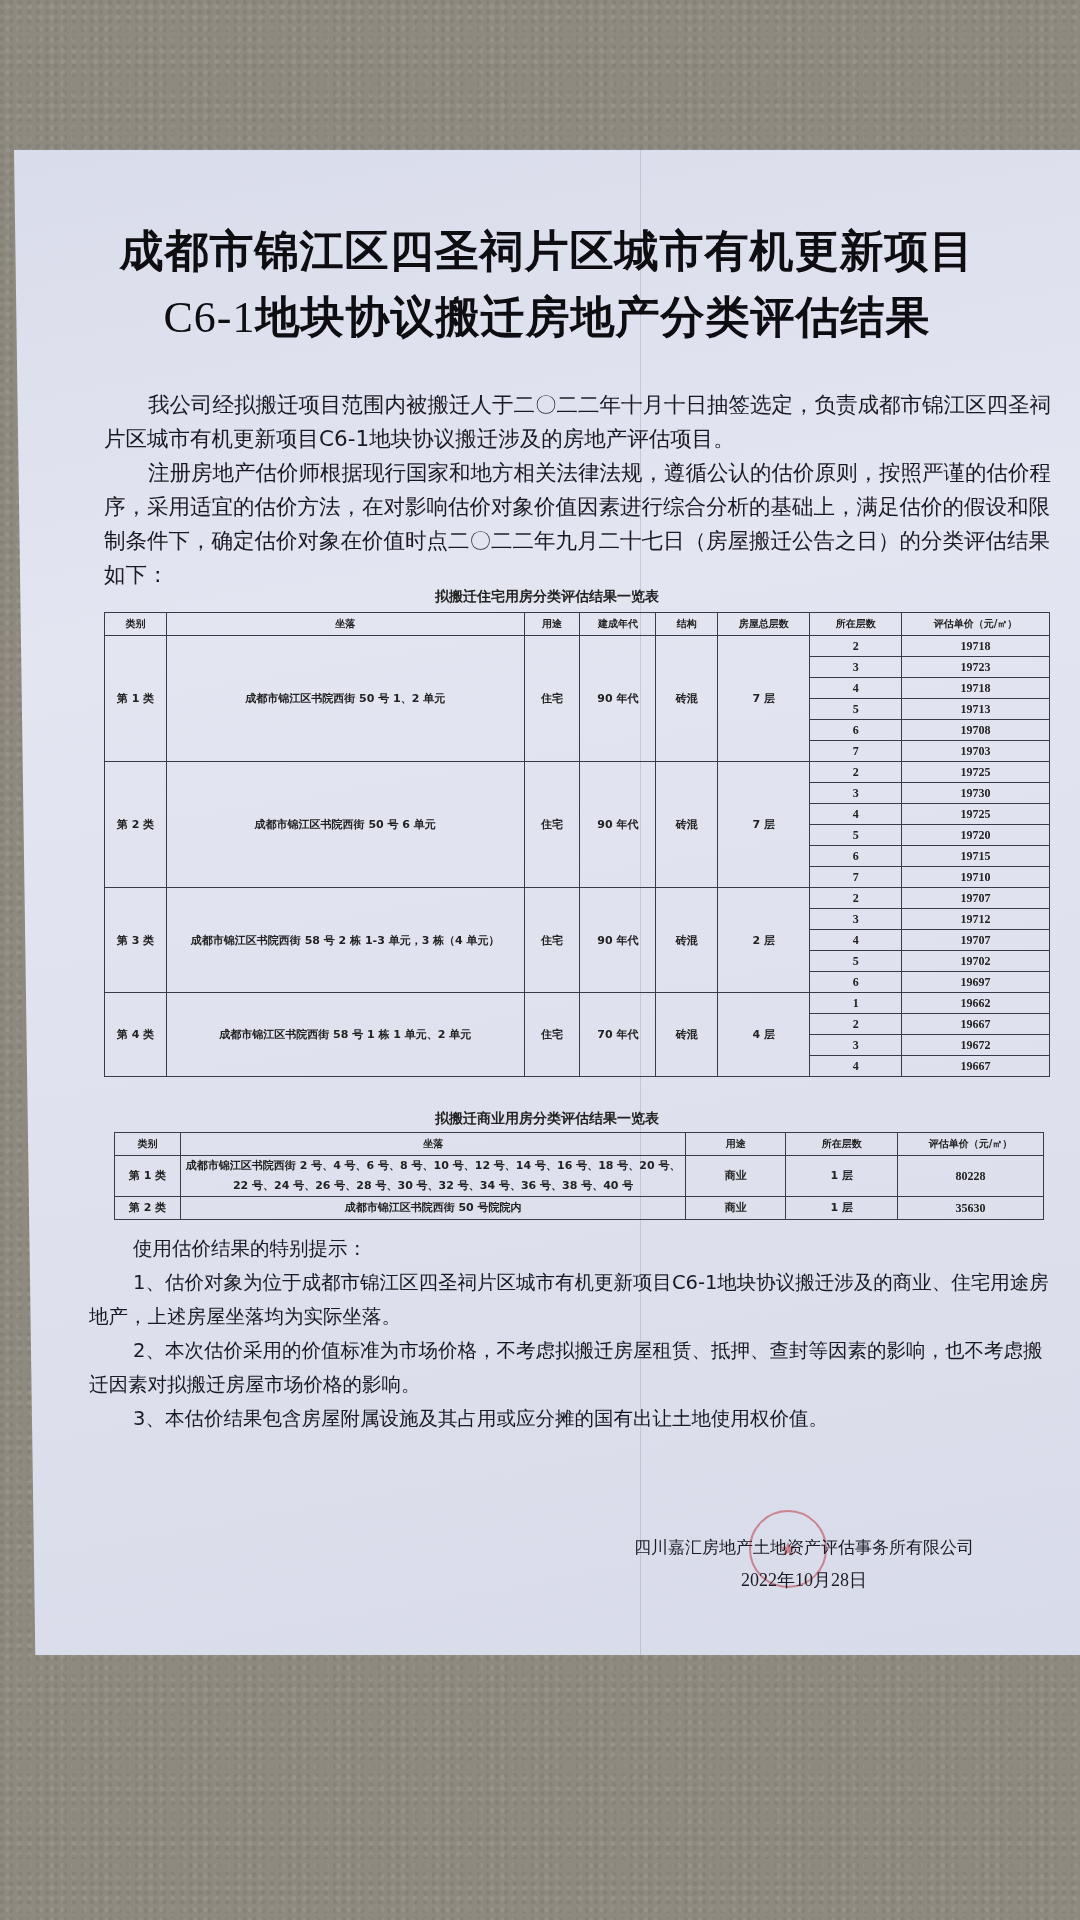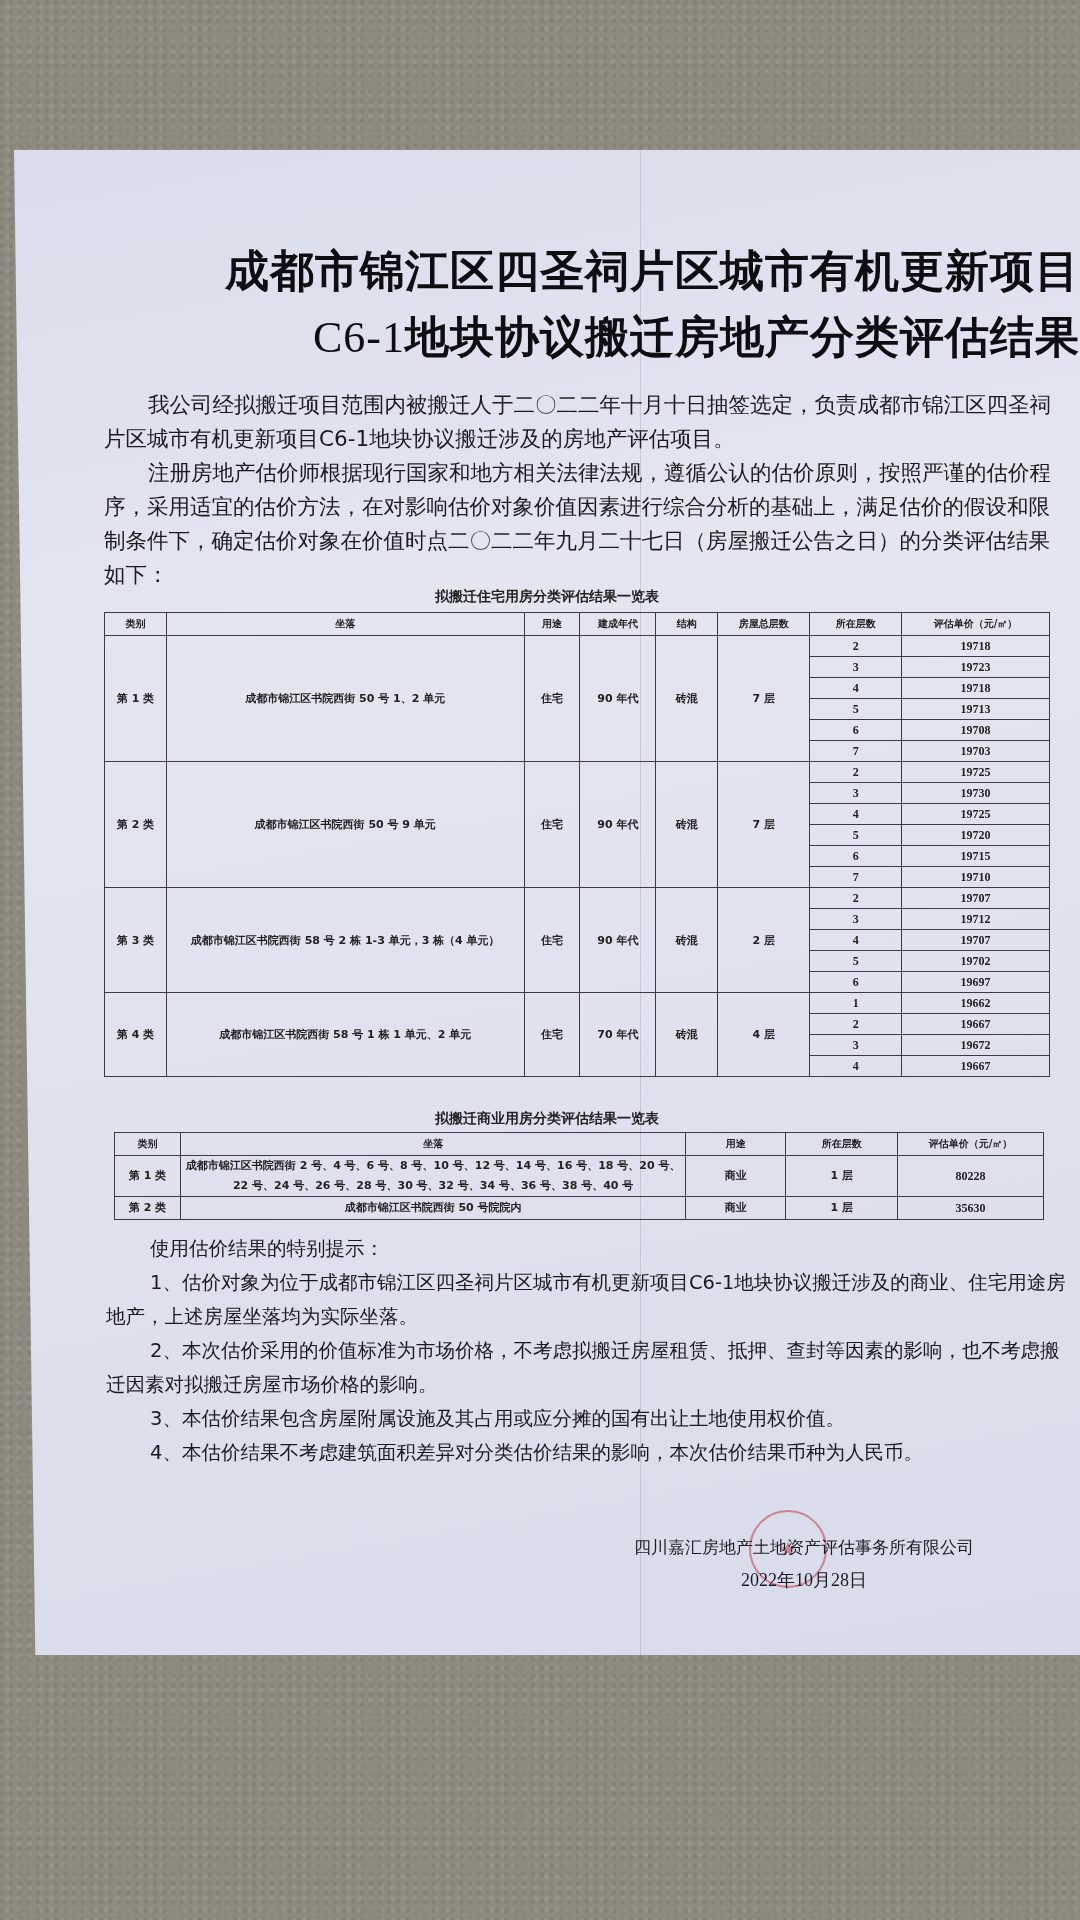--- a/index.html
+++ b/index.html
@@ -13,43 +13,43 @@
     color:#111;
   }
   .paper {
     position:absolute; left:14px; top:150px; width:1066px; height:1505px;
     background: linear-gradient(170deg, #d9dcea 0%, #e3e5f1 30%, #dfe1ee 60%, #d8dbe9 100%);
     box-shadow: 0 2px 6px rgba(0,0,0,0.35);
     clip-path: polygon(0 0, 100% 0, 100% 100%, 2% 100%);
   }
   .fold { position:absolute; left:626px; top:0; width:1px; height:100%; background:rgba(120,120,150,0.25); }
   .title {
-    position:absolute; left:0; width:1066px; text-align:right;
-    font-family:"DejaVu Sans", sans-serif; font-weight:bold; font-size:44px; letter-spacing:1px; color:#0d0d12;margin-top:20px;
+    position:absolute; left:0; width:1066px; text-align:center;
+    font-family:"DejaVu Sans", sans-serif; font-weight:bold; font-size:44px; letter-spacing:1px; color:#0d0d12;
   }
   .t1 { top:72px; }
   .t2 { top:138px; }
   .t2 .code { font-family:"Liberation Serif", serif; font-weight:normal; }
   .para {
     position:absolute; left:90px; width:960px; font-size:21.5px; line-height:34px; color:#1a1a22;
   }
   .p1 { top:238px; }
   .p2 { top:306px; }
   .para .ind { display:inline-block; width:44px; }
   .tcap { position:absolute; left:0; width:1066px; text-align:center; font-size:14px; font-weight:bold; color:#222; }
   table { border-collapse:collapse; position:absolute; font-family:"Liberation Serif", serif; font-size:12px; font-weight:bold; color:#222; }
   td, th { border:1.5px solid #3a3a48; text-align:center; padding:0; }
   th { font-family:"DejaVu Sans", sans-serif; font-size:10px; font-weight:bold; height:22px; }
   .res { left:90px; top:462px; width:946px; }
   .res td.sm { height:20px; }
   .res .cn { font-family:"DejaVu Sans", sans-serif; font-size:11px; }
   .com { left:100px; top:982px; width:930px; }
   .com td { height:22px; }
   .com .addr { font-family:"DejaVu Sans", sans-serif; font-size:11px; line-height:20px; }
-  .notes { position:absolute; left:92px; width:960px; font-size:19.5px; line-height:34px; color:#1a1a22; top:1082px; }
+  .notes { position:absolute; left:75px; width:960px; font-size:19.5px; line-height:34px; color:#1a1a22; top:1082px; }
   .notes p { margin:0; }
   .notes .ind { display:inline-block; width:44px; }
   .sign { position:absolute; left:560px; width:460px; text-align:center; font-size:17px; color:#1a1a22; }
   .s1 { top:1386px; }
   .s2 { top:1418px; font-family:"Liberation Serif", serif; font-size:18px; }
   .seal {
     position:absolute; left:735px; top:1360px; width:74px; height:74px; border-radius:50%;
     border:2px solid rgba(190,60,70,0.55); color:rgba(190,60,70,0.55); text-align:center; line-height:74px; font-size:20px;
   }
 </style>
@@ -117,21 +117,21 @@
           <td class="sm">6</td>
           <td>19708</td>
         </tr>
       <tr>
           <td class="sm">7</td>
           <td>19703</td>
         </tr>
 
       <tr>
         <td rowspan="6" class="cn">第 2 类</td>
-        <td rowspan="6" class="cn">成都市锦江区书院西街 50 号 9 单元</td>
+        <td rowspan="6" class="cn">成都市锦江区书院西街 50 号 6 单元</td>
         <td rowspan="6" class="cn">住宅</td>
         <td rowspan="6" class="cn">90 年代</td>
         <td rowspan="6" class="cn">砖混</td>
         <td rowspan="6" class="cn">7 层</td>
         <td class="sm">2</td>
         <td>19725</td>
       </tr>
       <tr>
           <td class="sm">3</td>
           <td>19730</td>
@@ -242,19 +242,18 @@
         <td>35630</td>
       </tr>
     </tbody>
   </table>
 
   <div class="notes">
     <p><span class="ind"></span><span>使用估价结果的特别提示：</span></p>
     <p><span class="ind"></span><span>1、估价对象为位于成都市锦江区四圣祠片区城市有机更新项目C6-1地块协议搬迁涉及的商业、住宅用途房地产，上述房屋坐落均为实际坐落。</span></p>
     <p><span class="ind"></span><span>2、本次估价采用的价值标准为市场价格，不考虑拟搬迁房屋租赁、抵押、查封等因素的影响，也不考虑搬迁因素对拟搬迁房屋市场价格的影响。</span></p>
     <p><span class="ind"></span><span>3、本估价结果包含房屋附属设施及其占用或应分摊的国有出让土地使用权价值。</span></p>
-    <p><span class="ind"></span><span>4、本估价结果不考虑建筑面积差异对分类估价结果的影响，本次估价结果币种为人民币。</span></p>
   </div>
 
   <div class="seal">★</div>
   <div class="sign s1">四川嘉汇房地产土地资产评估事务所有限公司</div>
   <div class="sign s2">2022年10月28日</div>
 </div>
 
 </body></html>

